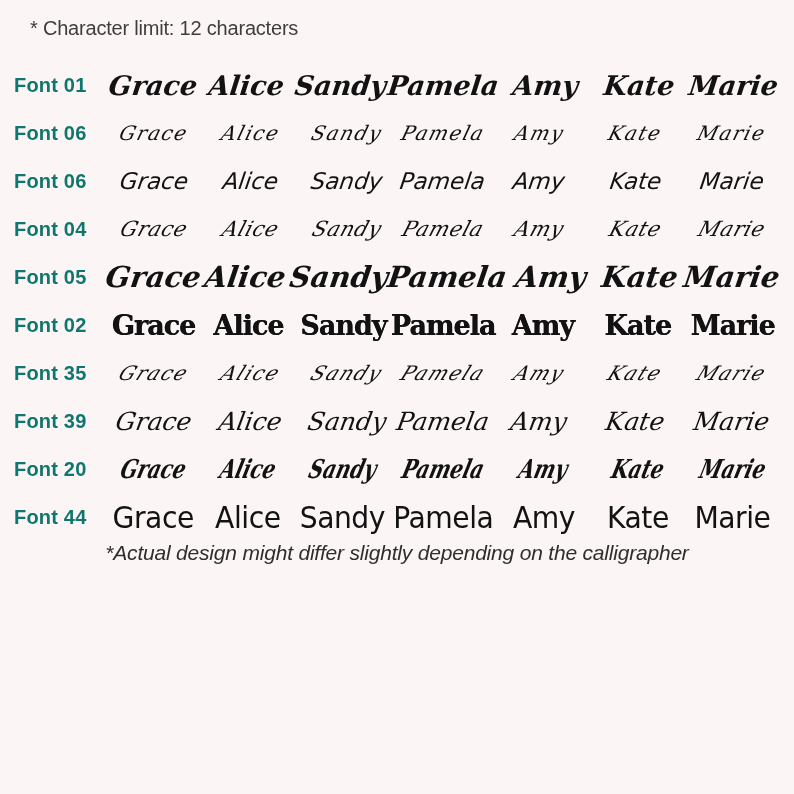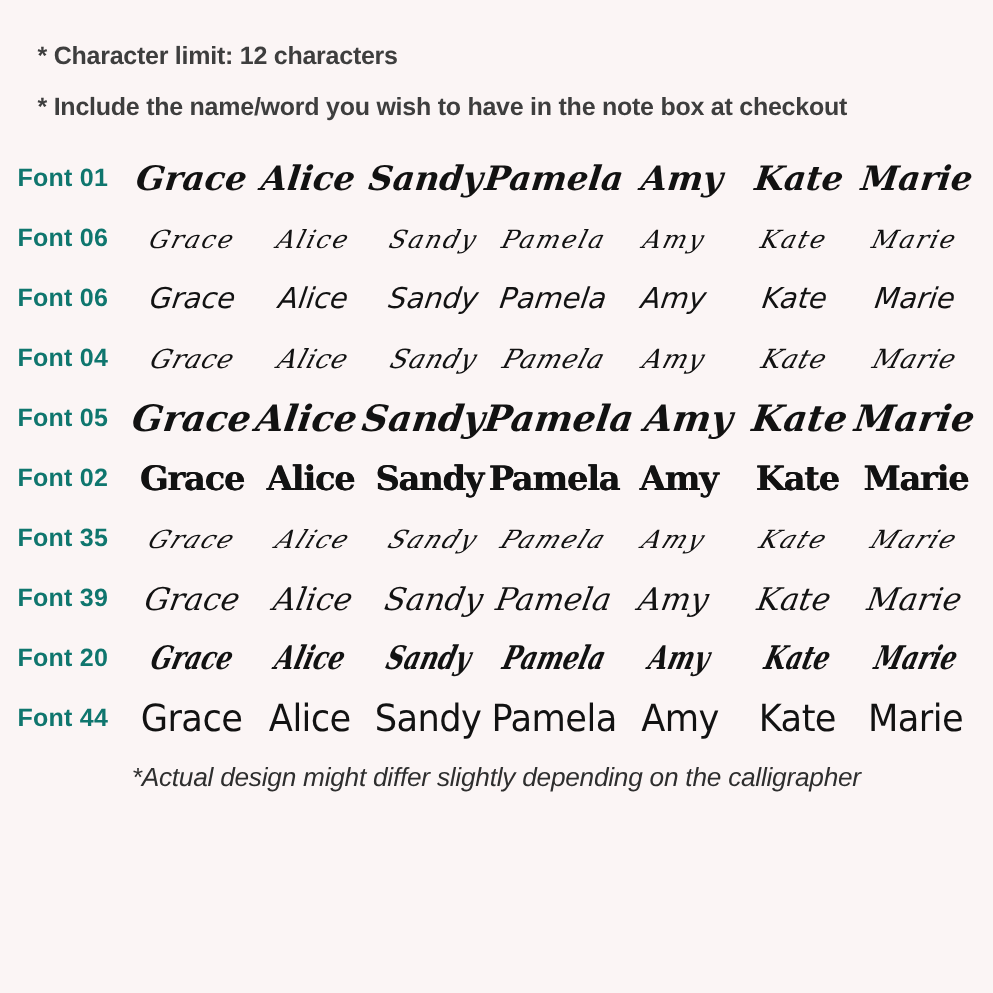--- a/index.html
+++ b/index.html
@@ -8,22 +8,21 @@
   }
   body {
     width: 794px;
     height: 794px;
     background: #fbf5f5;
     font-family: "Liberation Sans", sans-serif;
     color: #3f3f3f;
     overflow: hidden;
   }
   .notes {
-    padding: 25px 30px 4px 30px;
-    font-weight: bold;
+    padding: 8px 30px 4px 30px;
   }
   .notes p {
     margin: 0;
     font-size: 20px;
     line-height: 41px;
     letter-spacing: -0.2px;
     color: #3e3e3e;
   }
   .font-table {
     padding: 8px 14px 0 14px;
@@ -65,34 +64,33 @@
   .f08 .sample span { font: 900 27px "DejaVu Serif", serif; letter-spacing: -1px; text-shadow: 0.4px 0 0 #121212; }
   
   .f35 .sample span { font: italic 300 20px "DejaVu Serif", serif; letter-spacing: 1.5px; transform: skewX(-23deg); }
   
   .f39 .sample span { font: italic 500 25px "DejaVu Serif", serif; transform: skewX(-10deg); }
   
   .f40 .sample span { font: italic 600 26px "DejaVu Serif", serif; transform: skewX(-14deg) scaleX(0.76); }
   
   .f44 .sample span { font: 400 30px "DejaVu Sans", sans-serif; letter-spacing: -0.5px; transform: scaleX(0.94); }
   .footer {
-    margin-top: 12px;
+    margin-top: 0;
     text-align: center;
     font-style: italic;
     font-size: 21px;
     color: #2e2e2e;
     letter-spacing: -0.2px;
   }
 </style>
 </head>
 <body>
 
 <div class="notes">
   <p>* Character limit: 12 characters</p>
-  <p>* Include the name/word you wish to have in the note box at checkout</p>
 </div>
 
 <div class="font-table" id="font-table">
     <div class="font-row f01">
     <div class="font-label">Font 01</div>
   <div class="sample"><span>Grace</span></div>
       <div class="sample"><span>Alice</span></div>
       <div class="sample"><span>Sandy</span></div>
       <div class="sample"><span>Pamela</span></div>
       <div class="sample"><span>Amy</span></div>

